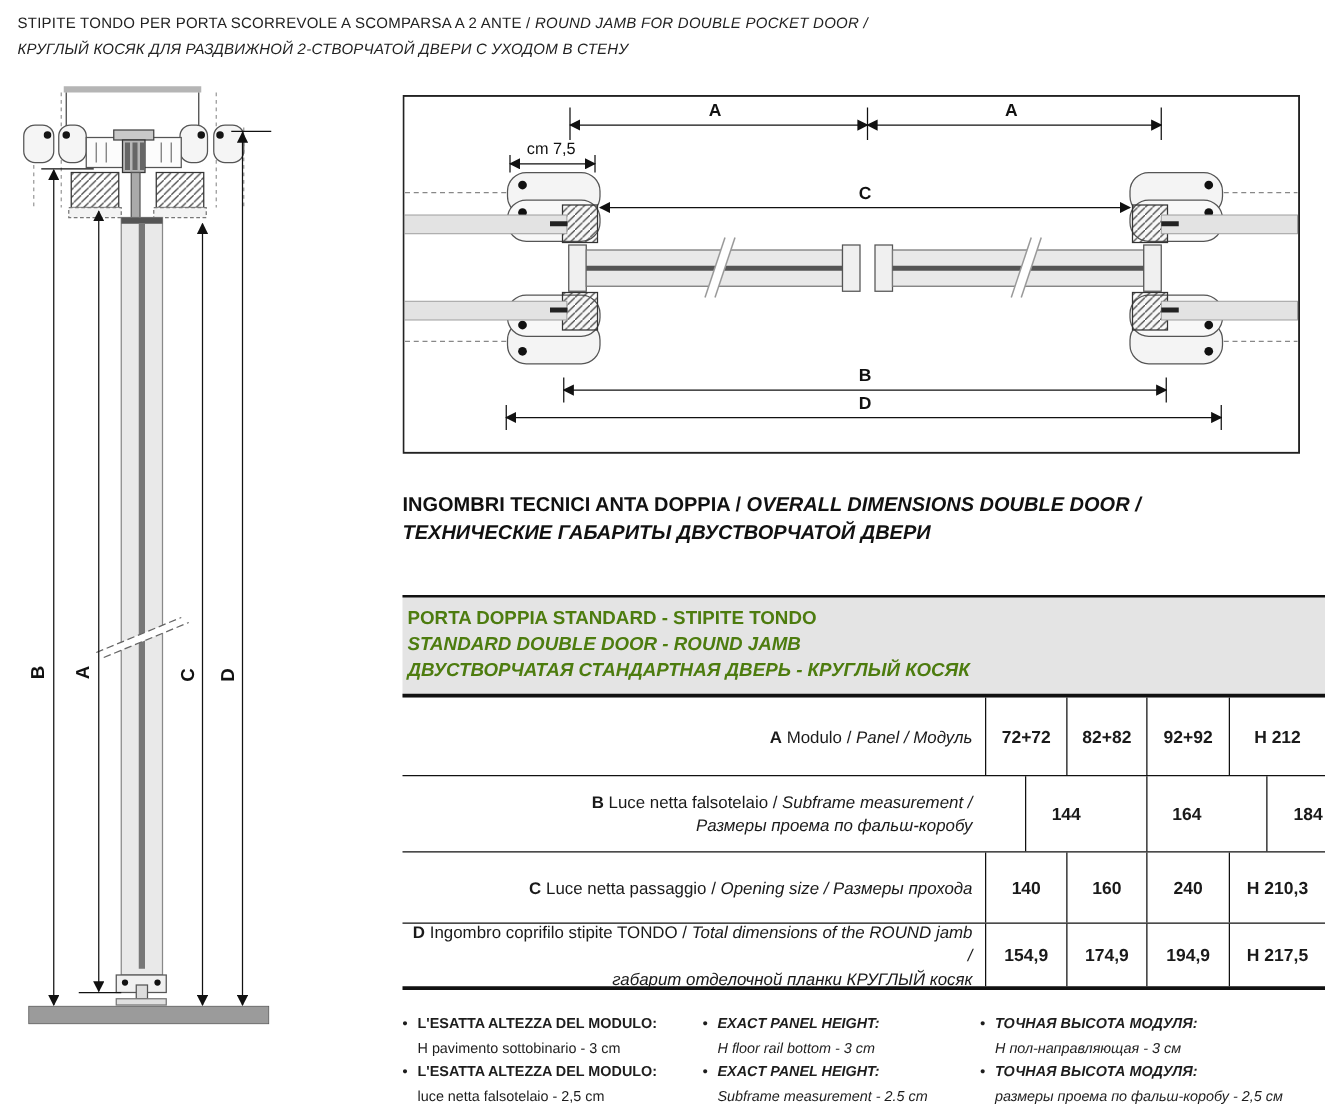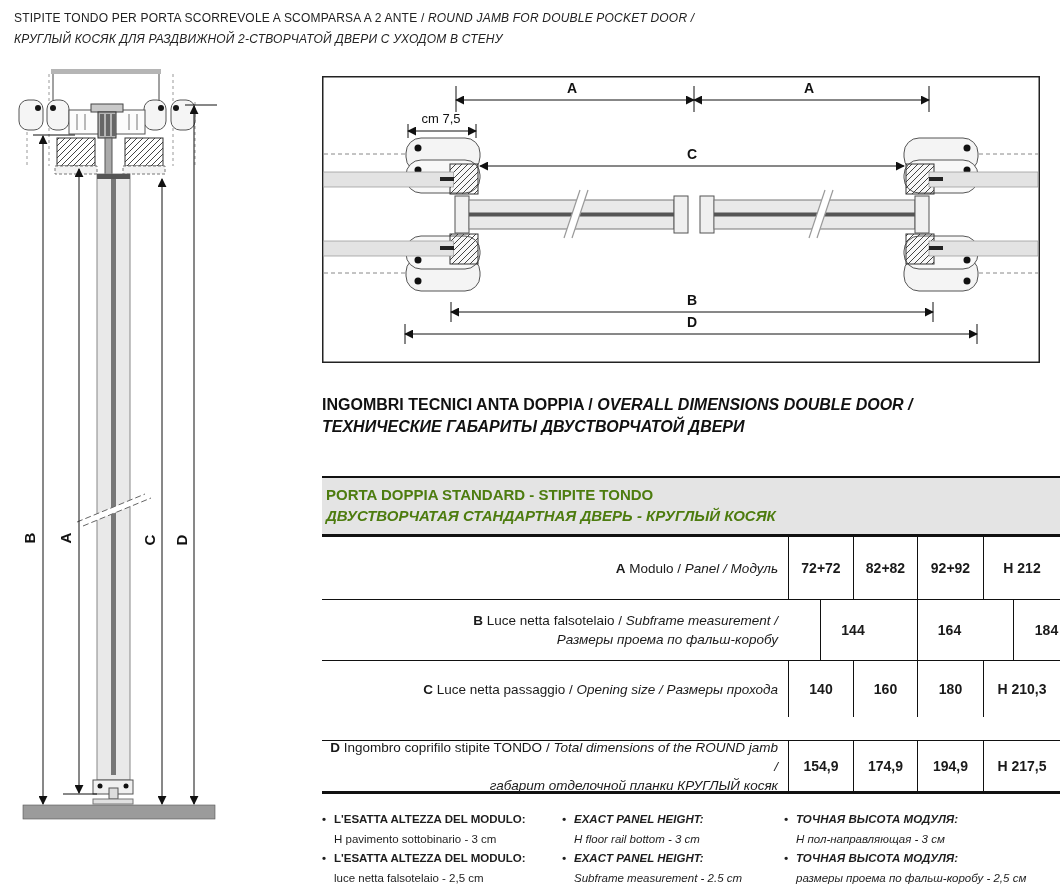--- a/index.html
+++ b/index.html
@@ -33,21 +33,21 @@
   }
   .cell-label .k{font-weight:bold;}
   .cell-label .en{font-style:italic;}
   .cell-label .ru2{font-style:italic;}
   .cell-val{
     box-sizing:border-box;border-left:1px solid #111;
     display:flex;align-items:center;justify-content:center;
     font-size:14px;font-weight:bold;
   }
   .v1{flex:0 0 65px;} .v2{flex:0 0 64px;} .v3{flex:0 0 66px;} .v4{flex:0 0 77px;}
-  .r-a{height:62px;} .r-b{height:60px;gap:32px;} .r-c{height:56px;} .r-d{height:50px;margin-top:23px;}
+  .r-a{height:62px;} .r-b{height:60px;gap:32px;} .r-c{height:56px;} .r-d{height:50px;}
   
   #notes{left:322px;top:810px;width:742px;display:flex;font-size:11.5px;line-height:19.5px;color:#1d1d1d;}
   .note-col{box-sizing:border-box;}
   .nc1{flex:0 0 240px;} .nc2{flex:0 0 222px;font-style:italic;} .nc3{flex:0 0 280px;font-style:italic;}
   .note-title{font-weight:bold;}
   .bullet{display:inline-block;width:12px;}
   .note-desc{padding-left:12px;}
   
   #section-drawing{left:5px;top:66px;}
   #plan-drawing{left:322px;top:76px;}
@@ -271,20 +271,21 @@
 <div class="abs" id="section-title">
   <div>
     <span>INGOMBRI TECNICI ANTA DOPPIA / </span><span class="en-part">OVERALL DIMENSIONS DOUBLE DOOR /</span>
   </div>
   <div class="ru-part">ТЕХНИЧЕСКИЕ ГАБАРИТЫ ДВУСТВОРЧАТОЙ ДВЕРИ</div>
 </div>
 
 <div class="abs" id="spec-table">
   <div class="tbl-head">
     <div class="l1">PORTA DOPPIA STANDARD - STIPITE TONDO</div>
+    <div class="l2">STANDARD DOUBLE DOOR - ROUND JAMB</div>
     <div class="l3">ДВУСТВОРЧАТАЯ СТАНДАРТНАЯ ДВЕРЬ - КРУГЛЫЙ КОСЯК</div>
   </div>
 
   <div class="tbl-row first r-a">
     <div class="cell-label">
       <div><span class="k">A</span> <span>Modulo / </span><span class="en">Panel / Модуль</span></div>
     </div>
     <div class="cell-val v1">72+72</div>
     <div class="cell-val v2">82+82</div>
     <div class="cell-val v3">92+92</div>
@@ -301,21 +302,21 @@
     <div class="cell-val v3">184</div>
     <div class="cell-val v4">H 215</div>
   </div>
 
   <div class="tbl-row r-c">
     <div class="cell-label">
       <div><span class="k">C</span> <span>Luce netta passaggio / </span><span class="en">Opening size / Размеры прохода</span></div>
     </div>
     <div class="cell-val v1">140</div>
     <div class="cell-val v2">160</div>
-    <div class="cell-val v3">180</div>
+    <div class="cell-val v3">240</div>
     <div class="cell-val v4">H 210,3</div>
   </div>
 
   <div class="tbl-row r-d">
     <div class="cell-label">
       <div><span class="k">D</span> <span>Ingombro coprifilo stipite TONDO / </span><span class="en">Total dimensions of the ROUND jamb /</span></div>
       <div class="ru2">габарит отделочной планки КРУГЛЫЙ косяк</div>
     </div>
     <div class="cell-val v1">154,9</div>
     <div class="cell-val v2">174,9</div>

